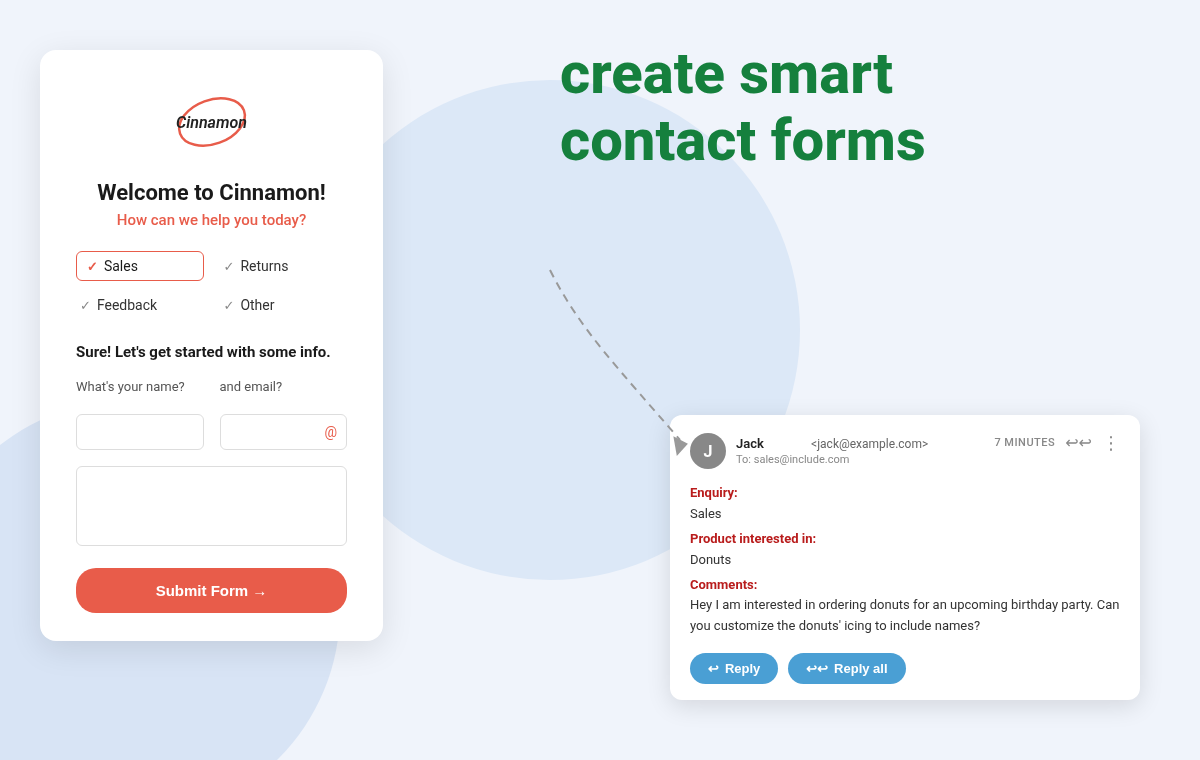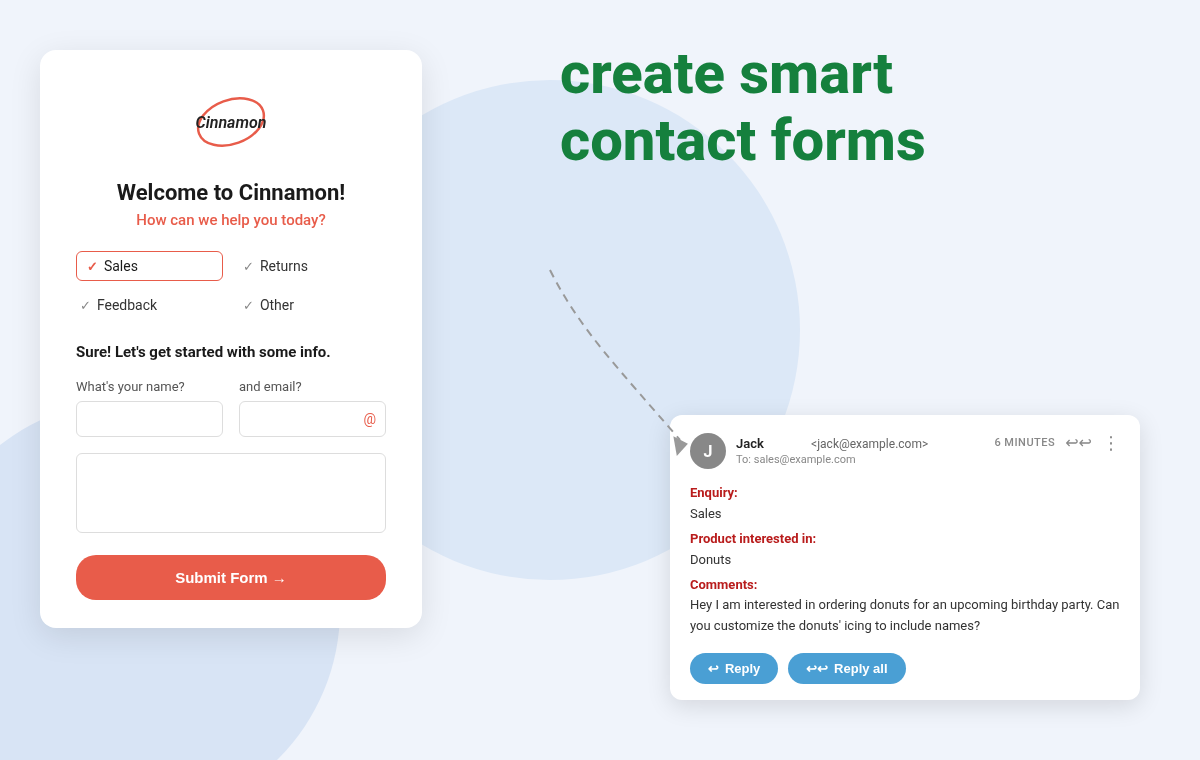--- a/index.html
+++ b/index.html
@@ -50,21 +50,21 @@
       display: flex;
       flex-direction: column;
       align-items: flex-start;
       padding-top: 20px;
     }
 
     .form-card {
       background: #ffffff;
       border-radius: 16px;
       box-shadow: 0 8px 32px rgba(0,0,0,0.10);
-      width: 382px;
+      width: 343px;
       padding: 32px 36px 28px;
     }
 
     .logo-area {
       display: flex;
       justify-content: center;
       margin-bottom: 18px;
     }
 
     .logo-circle {
@@ -154,21 +154,21 @@
     .form-row {
       display: flex;
       gap: 16px;
       margin-bottom: 16px;
     }
 
     .form-group {
       flex: 1;
       display: flex;
       flex-direction: column;
-      gap: 7px;
+      gap: 20px;
     }
 
     .form-label {
       font-size: 13px;
       color: #555;
     }
 
     .form-input {
       border: 1.5px solid #ddd;
       border-radius: 6px;
@@ -472,26 +472,26 @@
 
       <div class="email-header">
         <div class="email-sender">
           <div class="avatar">J</div>
           <div class="sender-info">
             <span class="sender-name">
               <span>Jack</span>
               <span style="font-weight:400;color:#666;font-size:12px;margin-left:44px;"> &lt;<span>jack@example.com</span>&gt;</span>
             </span>
             <span class="sender-to">
-              <span>To:</span> <span>sales@example.com</span>
+              <span>To:</span> <span>sales@include.com</span>
             </span>
           </div>
         </div>
         <div class="email-meta">
-          <span class="email-time">6 MINUTES</span>
+          <span class="email-time">7 MINUTES</span>
           <div class="reply-icons">
             <span style="font-size:16px;cursor:pointer;">↩↩</span>
           </div>
           <span class="three-dots">⋮</span>
         </div>
       </div>
 
       <div class="email-body">
         <span class="field-label">Enquiry:</span>
         <span class="field-value">Sales</span>

